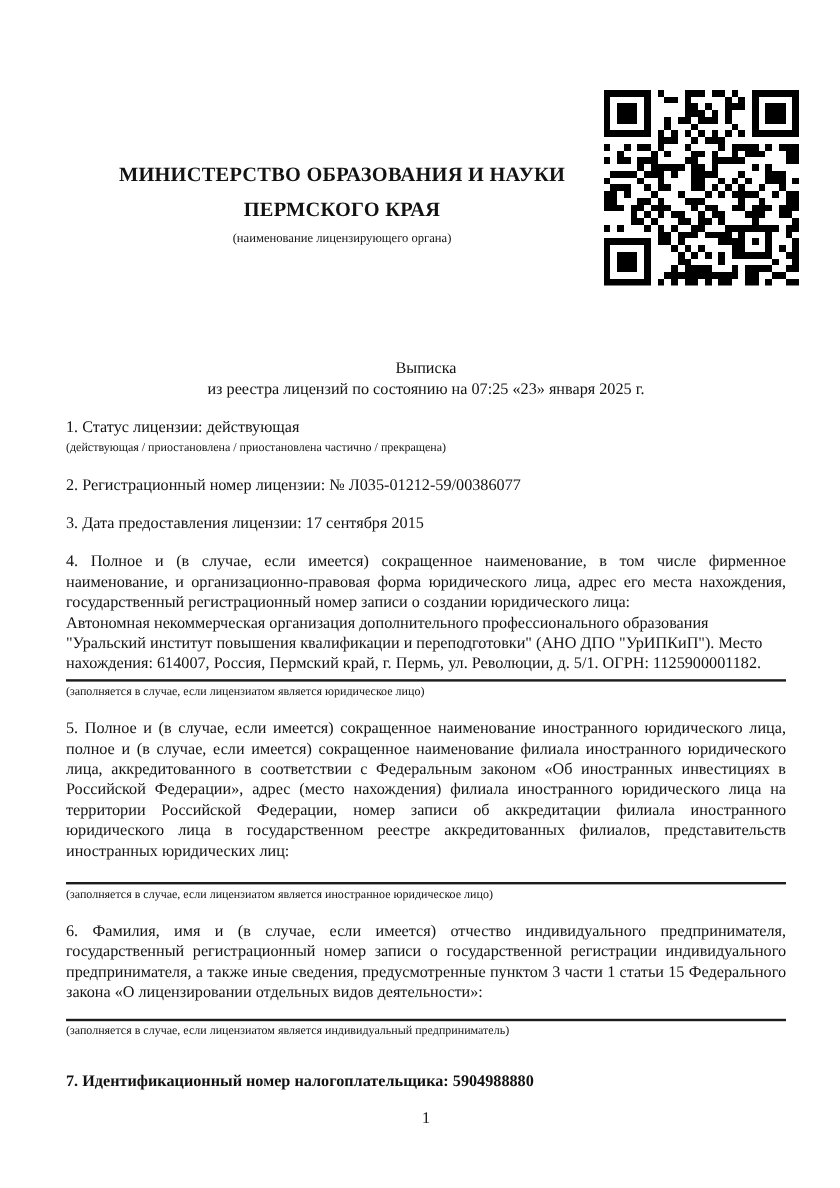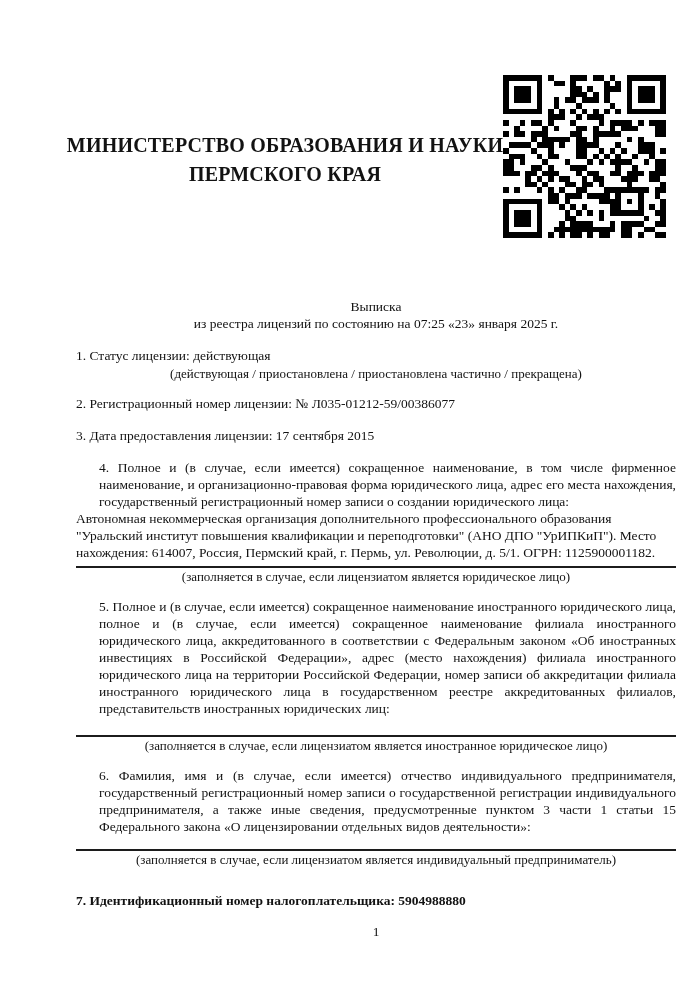--- a/index.html
+++ b/index.html
@@ -10,42 +10,42 @@
     color:#121212;
     font-family:"Liberation Serif","DejaVu Serif",serif;
     font-size:13.5px;line-height:17px;
     overflow:hidden;
   }
   .ministry{
     position:absolute;left:65px;top:131px;width:440px;
     text-align:center;
   }
   .ministry-name{
-    font-weight:bold;font-size:20px;line-height:29px;
+    font-weight:bold;font-size:17px;line-height:29px;
     letter-spacing:.2px;
   }
   .ministry-caption{
     font-size:10.5px;line-height:13px;margin-top:4px;
   }
   .qr{
     position:absolute;left:503px;top:75px;width:163px;height:163px;
   }
   .qr svg{display:block;width:100%;height:100%;}
   .content{
-    position:absolute;left:76px;top:0;width:600px;
+    position:absolute;left:55px;top:0;width:600px;
     padding-top:298px;
   }
   .doc-title{text-align:center;}
   .item{margin-top:15px;}
-  .item.justified{text-align:justify;margin-left:23px;}
+  .item.justified{text-align:justify;}
   .item-1{}
   .item-2{}
   .small-caption{
-    display:block;text-align:center;
-    font-size:13px;line-height:13px;
+    display:block;
+    font-size:10px;line-height:13px;
   }
   .caption-status{margin-top:3px;}
   .fill-line{
     border-top:2px solid #1c1c1c;height:0;width:100%;
   }
   .rule-4{margin-top:5px;}
   .rule-5{margin-top:18px;}
   .rule-6{margin-top:14px;}
   .caption-under-rule{margin-top:2px;}
   .item-7{margin-top:26px;font-weight:bold;}
@@ -56,20 +56,21 @@
 </head>
 <body>
 
 <div class="page">
 
   <div class="ministry">
     <div class="ministry-name">
       <div>МИНИСТЕРСТВО ОБРАЗОВАНИЯ И НАУКИ</div>
       <div>ПЕРМСКОГО КРАЯ</div>
     </div>
+    <div class="ministry-caption">(наименование лицензирующего органа)</div>
   </div>
 
   <div class="qr">
       <svg viewBox="0 0 29 29" shape-rendering="crispEdges" fill="#000" xmlns="http://www.w3.org/2000/svg">
         <rect x="0" y="0" width="1" height="1"></rect>
         <rect x="1" y="0" width="1" height="1"></rect>
         <rect x="2" y="0" width="1" height="1"></rect>
         <rect x="3" y="0" width="1" height="1"></rect>
         <rect x="4" y="0" width="1" height="1"></rect>
         <rect x="5" y="0" width="1" height="1"></rect>

